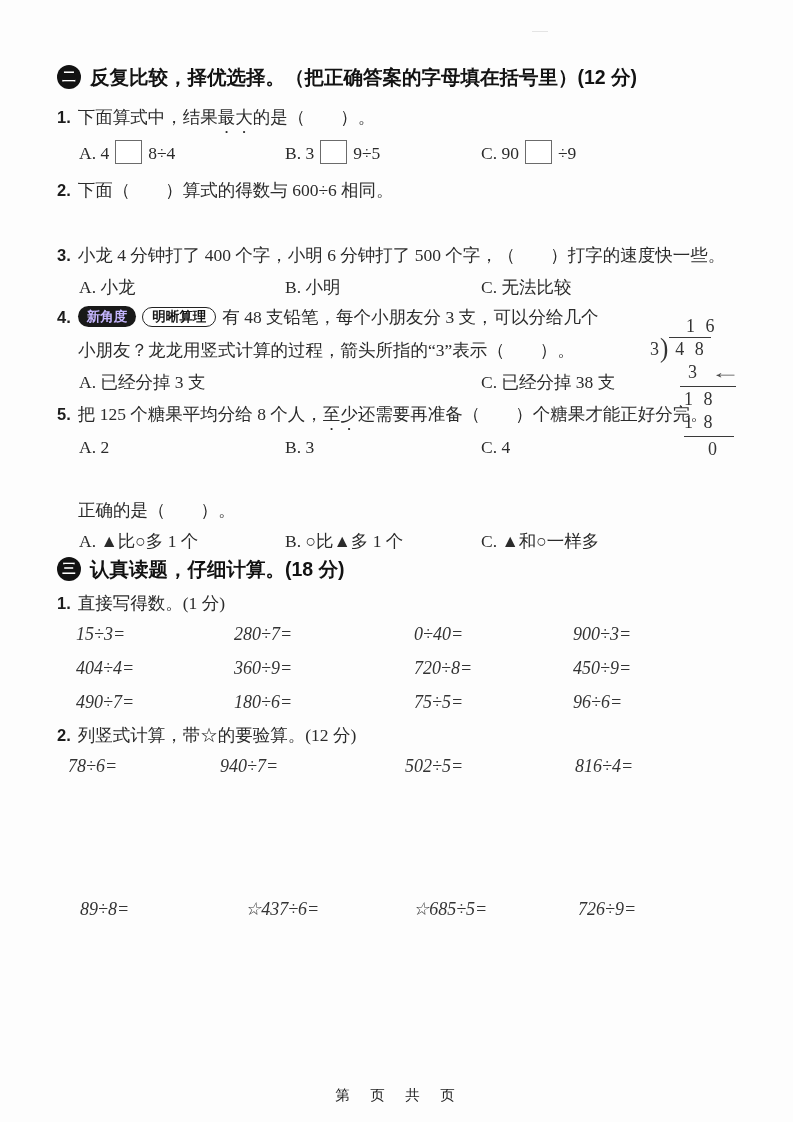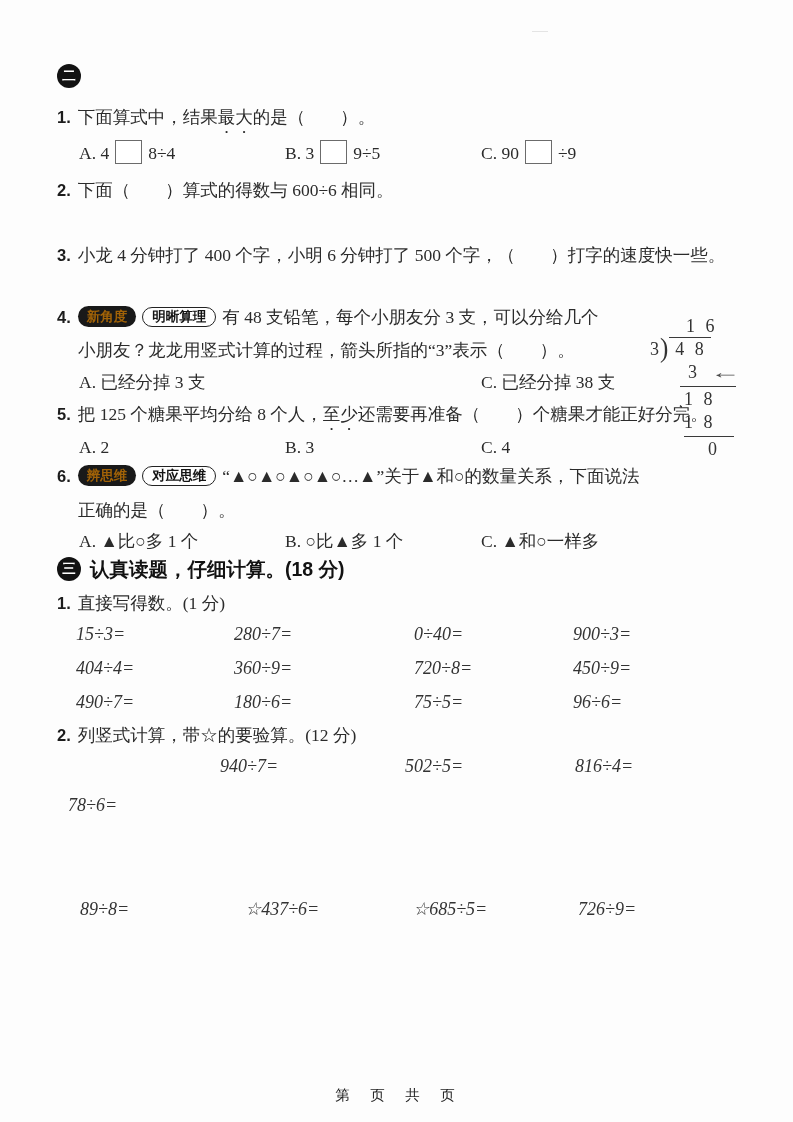--- a/index.html
+++ b/index.html
@@ -11,27 +11,27 @@
   .opt{position:absolute;top:0;white-space:nowrap;}
   .optA{left:22px;}.optB{left:228px;}.optC{left:424px;}
   .box{display:inline-block;width:25px;height:22px;border:1.3px solid #6b6b6b;background:#fff;
        vertical-align:-5px;margin:0 6px;}
   .sec-header{display:flex;align-items:center;gap:9px;font-family:"Liberation Sans",sans-serif;
        font-weight:bold;font-size:19.5px;color:#121212;line-height:26px;}
   .sec-marker{width:24px;height:24px;border-radius:50%;background:#121212;color:#fff;display:flex;
        align-items:center;justify-content:center;font-size:13.5px;flex:none;font-weight:bold;}
   .badge{display:inline-block;font-family:"Liberation Sans",sans-serif;font-weight:bold;font-size:13.5px;
        line-height:21px;padding:0 9px;border-radius:12px;vertical-align:2px;margin-right:6px;}
-  .badge-dark{background:#191919;color:#a16207;}
+  .badge-dark{background:#191919;color:#c4b5fd;}
   .badge-outline{border:1.6px solid #222;color:#141414;background:#fff;line-height:18px;}
   .emph{-webkit-text-emphasis:filled dot;-webkit-text-emphasis-position:under;
         text-emphasis:filled dot;text-emphasis-position:under right;}
   .cell{position:absolute;top:0;font-size:18px;color:#333;font-style:italic;}
   .g1{left:19px;}.g2{left:177px;}.g3{left:357px;}.g4{left:516px;}
-  .v1a{left:11px;margin-top:39px;}.v1b{left:163px;}.v1c{left:348px;}.v1d{left:518px;}
+  .v1a{left:11px;}.v1b{left:163px;}.v1c{left:348px;}.v1d{left:518px;}
   .v2a{left:23px;}.v2b{left:188px;}.v2c{left:356px;}.v2d{left:521px;}
   .footer{position:absolute;top:1086px;left:0;right:0;text-align:center;font-size:14.5px;
         letter-spacing:3px;color:#222;font-family:"Liberation Sans",sans-serif;}
   .mark{position:absolute;left:532px;top:31px;width:16px;height:1px;background:#e4e4e4;}
   
   .ld{position:absolute;left:650px;top:271px;font-size:18px;line-height:21px;color:#333;margin-top:45px;}
   .ld-quotient{margin-left:36px;letter-spacing:3px;}
   .ld-line2{display:flex;align-items:flex-start;}
   .ld-divisor{margin-top:2px;}
   .ld-paren{font-size:25px;line-height:22px;transform:scaleY(1.08);margin:0 1px;display:inline-block;}
@@ -45,37 +45,43 @@
 </style>
 </head>
 <body>
 
 <div class="page">
 
   <div class="mark"></div>
 
   <div class="row sec-header" style="top:64px;">
     <span class="sec-marker">二</span>
+    <span>反复比较，择优选择。（把正确答案的字母填在括号里）(12 分)</span>
   </div>
 
   <div class="row" style="top:104px;">
     <span class="qnum">1.</span><span>下面算式中，结果</span><span class="emph">最大</span><span>的是（　　）。</span>
   </div>
   <div class="row" style="top:140px;height:30px;">
     <span class="opt optA"><span>A. 4</span><span class="box"></span><span>8÷4</span></span>
     <span class="opt optB"><span>B. 3</span><span class="box"></span><span>9÷5</span></span>
     <span class="opt optC"><span>C. 90</span><span class="box"></span><span>÷9</span></span>
   </div>
 
   <div class="row" style="top:177px;">
     <span class="qnum">2.</span><span>下面（　　）算式的得数与 600÷6 相同。</span>
   </div>
 
   <div class="row" style="top:242px;">
     <span class="qnum">3.</span><span>小龙 4 分钟打了 400 个字，小明 6 分钟打了 500 个字，（　　）打字的速度快一些。</span>
+  </div>
+  <div class="row" style="top:274px;height:28px;">
+    <span class="opt optA">A. 小龙</span>
+    <span class="opt optB">B. 小明</span>
+    <span class="opt optC">C. 无法比较</span>
   </div>
 
   <div class="ld">
     <div class="ld-quotient">1 6</div>
     <div class="ld-line2">
       <span class="ld-divisor">3</span>
       <span class="ld-paren">)</span>
       <span class="ld-dividend">4 8</span>
     </div>
     <div class="ld-step">
@@ -102,23 +108,20 @@
 
   <div class="row" style="top:401px;">
     <span class="qnum">5.</span><span>把 125 个糖果平均分给 8 个人，</span><span class="emph">至少</span><span>还需要再准备（　　）个糖果才能正好分完。</span>
   </div>
   <div class="row" style="top:434px;height:28px;">
     <span class="opt optA">A. 2</span>
     <span class="opt optB">B. 3</span>
     <span class="opt optC">C. 4</span>
   </div>
 
-  <div class="row" style="top:463px;">
-    <span class="qnum">6.</span><span class="badge badge-dark">辨思维</span><span class="badge badge-outline">对应思维</span><span>“▲○▲○▲○▲○…▲”关于▲和○的数量关系，下面说法</span>
-  </div>
   <div class="row indent" style="top:497px;">
     <span>正确的是（　　）。</span>
   </div>
   <div class="row" style="top:528px;height:28px;">
     <span class="opt optA">A. ▲比○多 1 个</span>
     <span class="opt optB">B. ○比▲多 1 个</span>
     <span class="opt optC">C. ▲和○一样多</span>
   </div>
 
   <div class="row sec-header" style="top:556px;">

